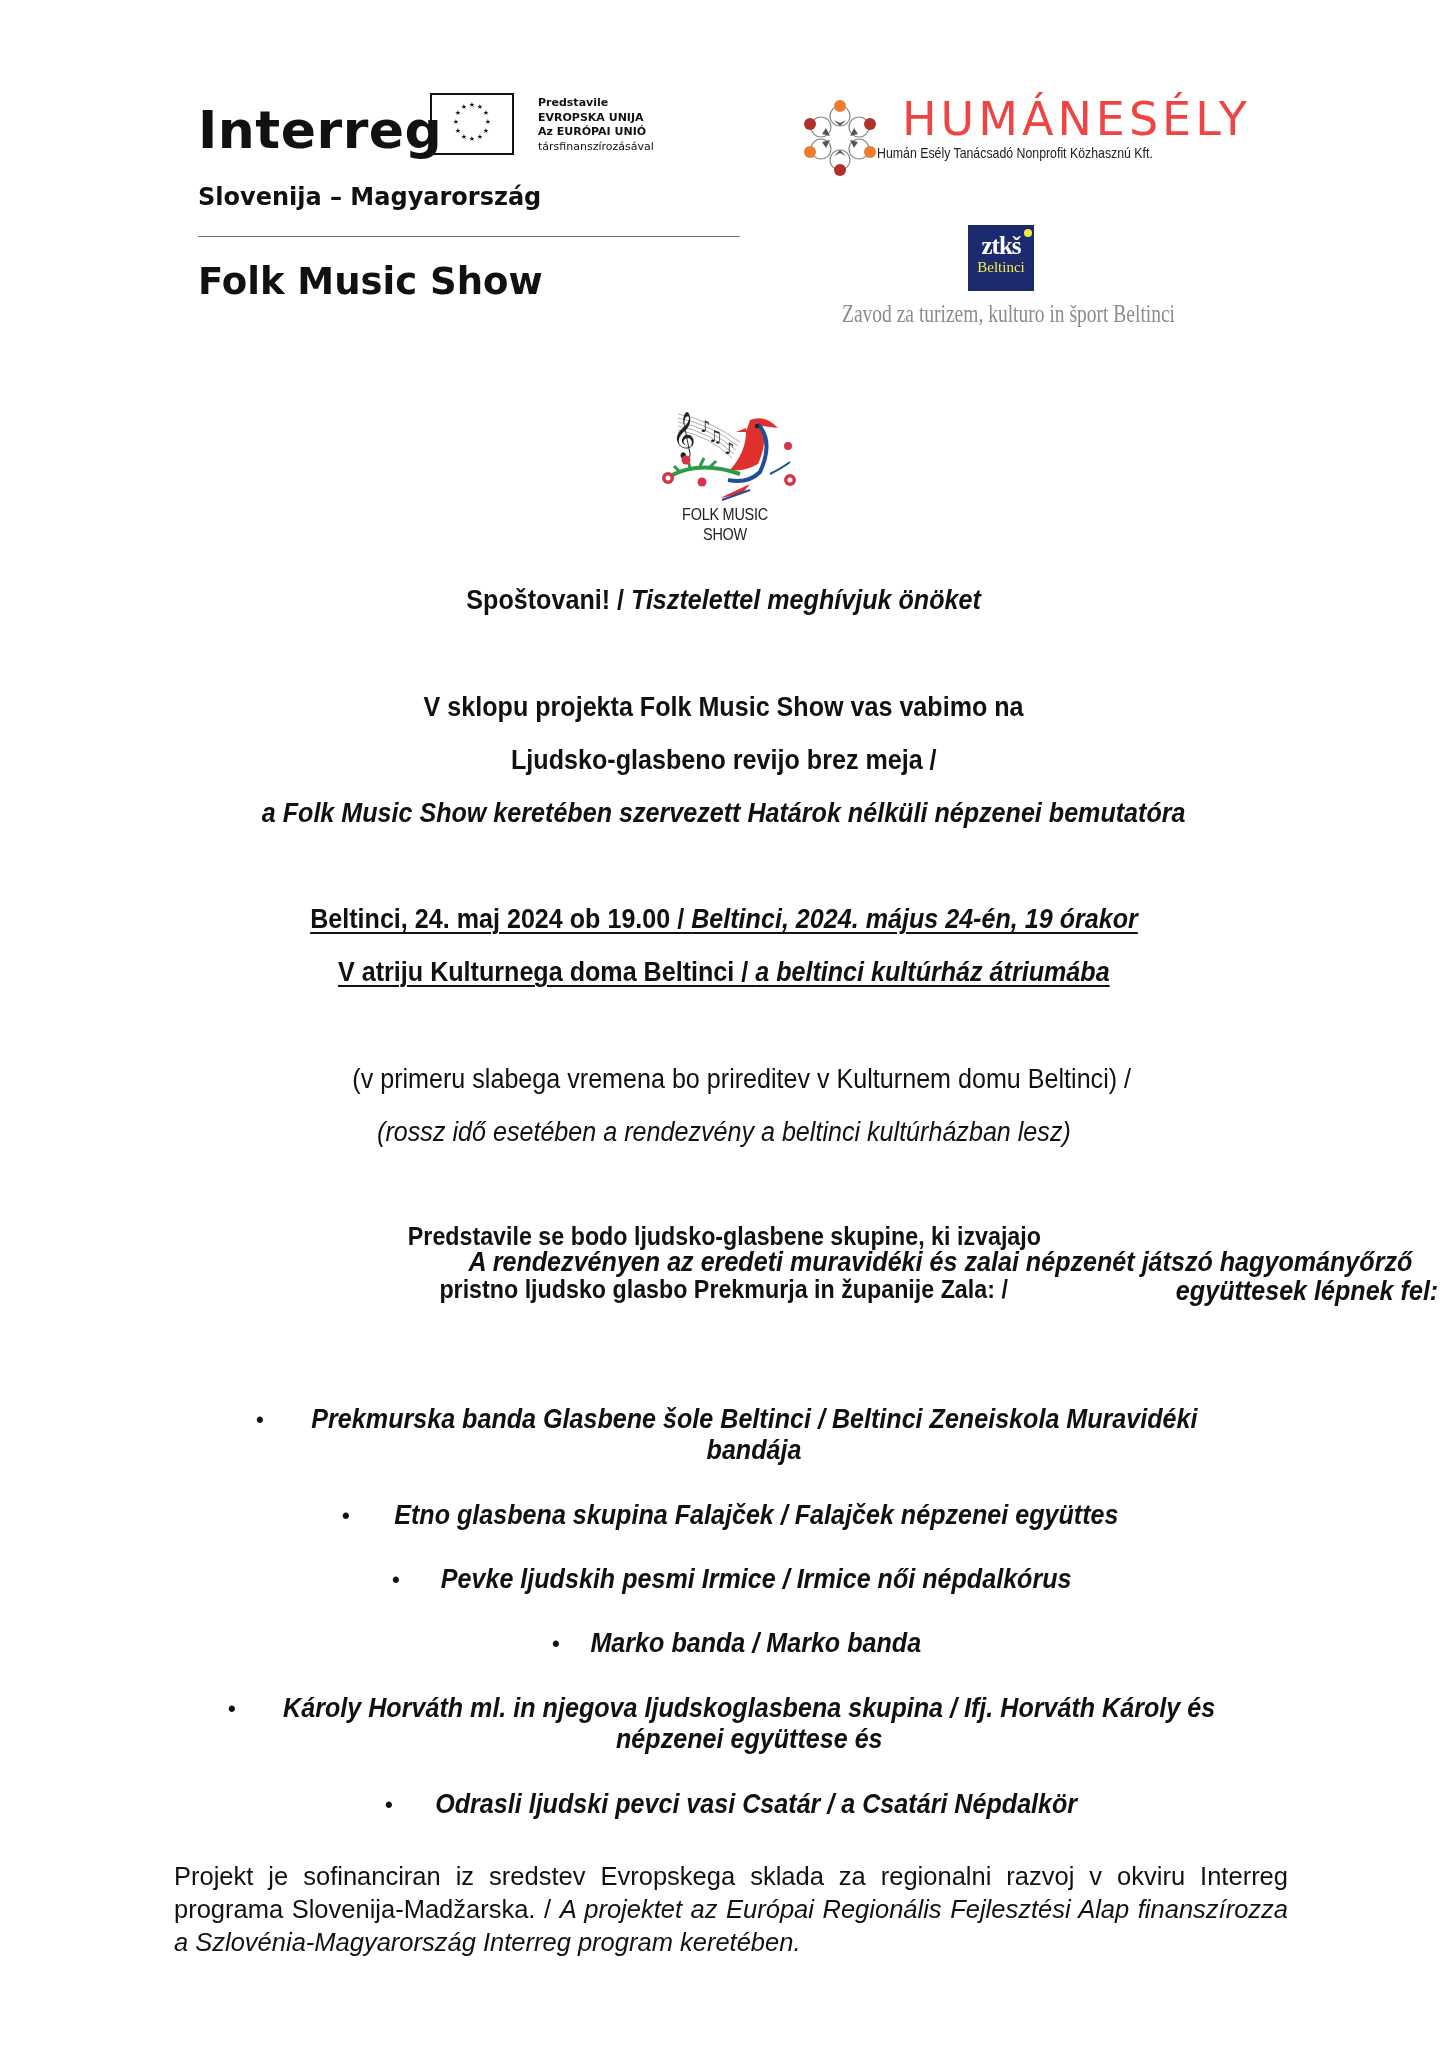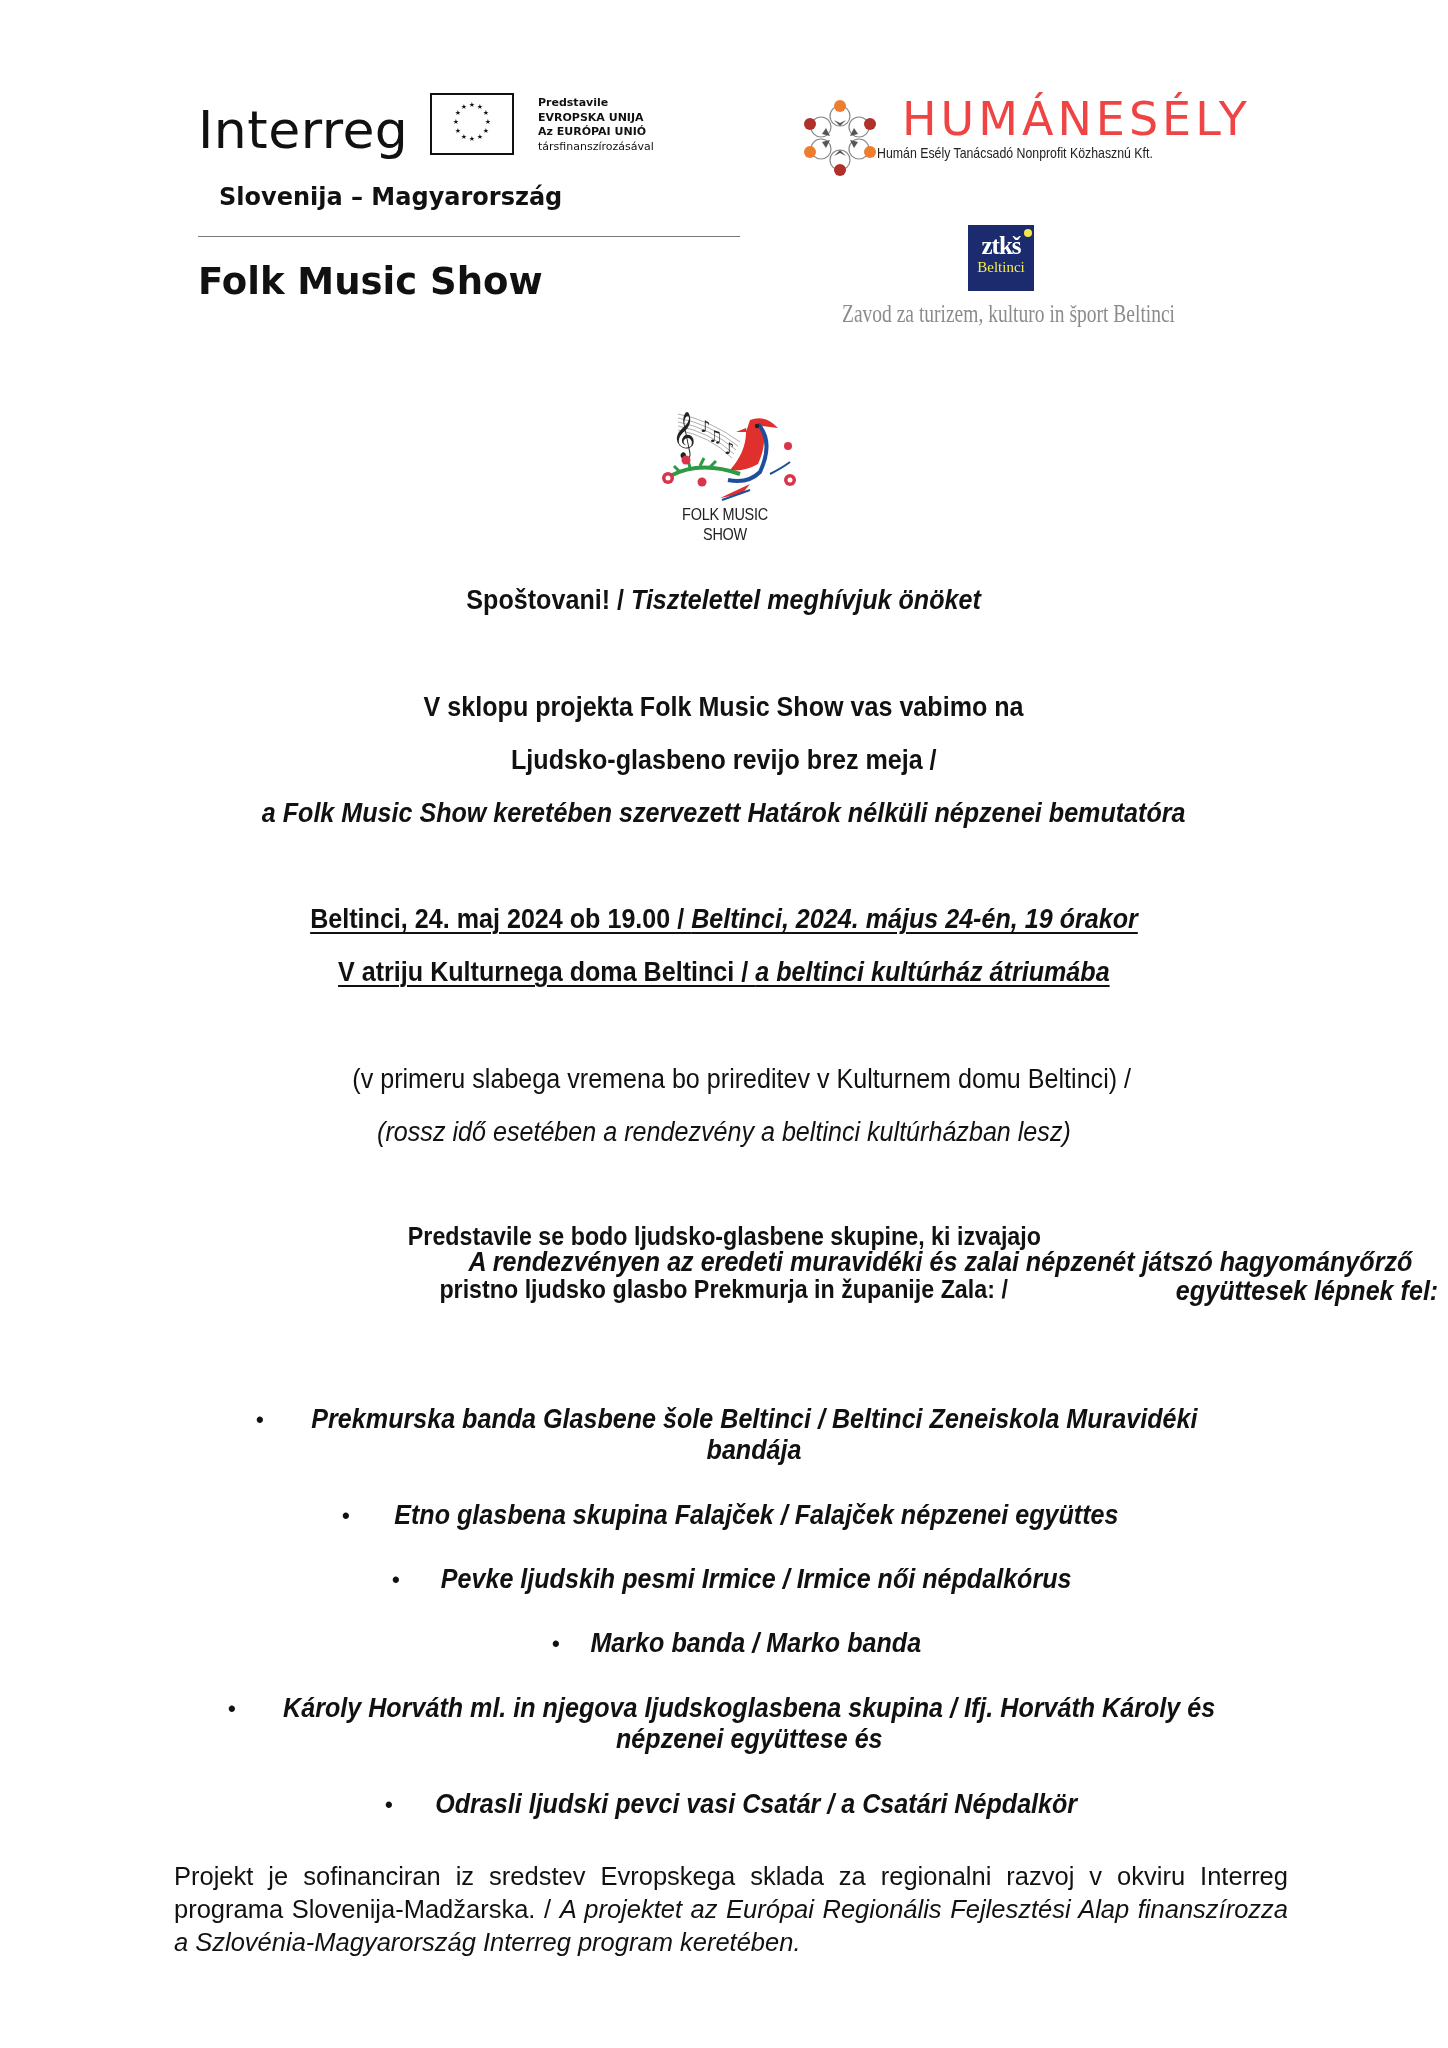--- a/index.html
+++ b/index.html
@@ -1,27 +1,27 @@
 <!DOCTYPE html>
 <html><head>
 <meta charset="utf-8">
 <style>
   html, body { margin:0; padding:0; background:#ffffff; }
   body { width:1448px; height:2048px; position:relative; overflow:hidden;
          font-family:"Liberation Sans", sans-serif; color:#111; }
   .abs { position:absolute; }
 
   
-  #interreg-word { left:198px; top:100px; font-size:52px; font-weight:normal; letter-spacing:0.5px; color:#111;
+  #interreg-word { left:198px; top:100px; font-size:52px; font-weight:bold; letter-spacing:0.5px; color:#111;
                    font-family:"DejaVu Sans", sans-serif; }
   #eu-flag { left:430px; top:93px; width:84px; height:62px; border:2px solid #111; box-sizing:border-box; }
   #eu-text { left:538px; top:96px; font-size:11px; font-weight:bold; line-height:14.5px;
              font-family:"DejaVu Sans", sans-serif; }
   #eu-text .light { font-weight:normal; }
-  #interreg-sub { left:198px; top:183px; font-size:24px; font-weight:bold; font-family:"DejaVu Sans", sans-serif;margin-left:21px; }
+  #interreg-sub { left:198px; top:183px; font-size:24px; font-weight:bold; font-family:"DejaVu Sans", sans-serif; }
   #header-rule { left:198px; top:236px; width:542px; height:1px; background:#777; }
   #project-name { left:198px; top:260px; font-size:37px; font-weight:bold; font-family:"DejaVu Sans", sans-serif; }
   #humanesely-word { left:870px; top:92px; font-size:46px; color:#ef4444; font-family:"DejaVu Sans", sans-serif;
                      letter-spacing:4px; font-weight:normal;margin-left:32px; }
   #humanesely-sub { left:877px; top:145px; font-size:14.5px; color:#222; font-family:"Liberation Sans Narrow","Liberation Sans", sans-serif; transform:scaleX(0.85); transform-origin:left; white-space:nowrap;}
 
   
   #ztks-box { left:968px; top:225px; width:66px; height:66px; background:#1c2b6e; color:#fff; text-align:center; }
   #ztks-box .top { font-family:"Liberation Serif", serif; font-weight:bold; font-size:25px; margin-top:8px; letter-spacing:-1px; line-height:26px;}
   #ztks-box .bottom { font-family:"Liberation Serif", serif; font-size:15px; color:#f5e94a; line-height:16px;}

